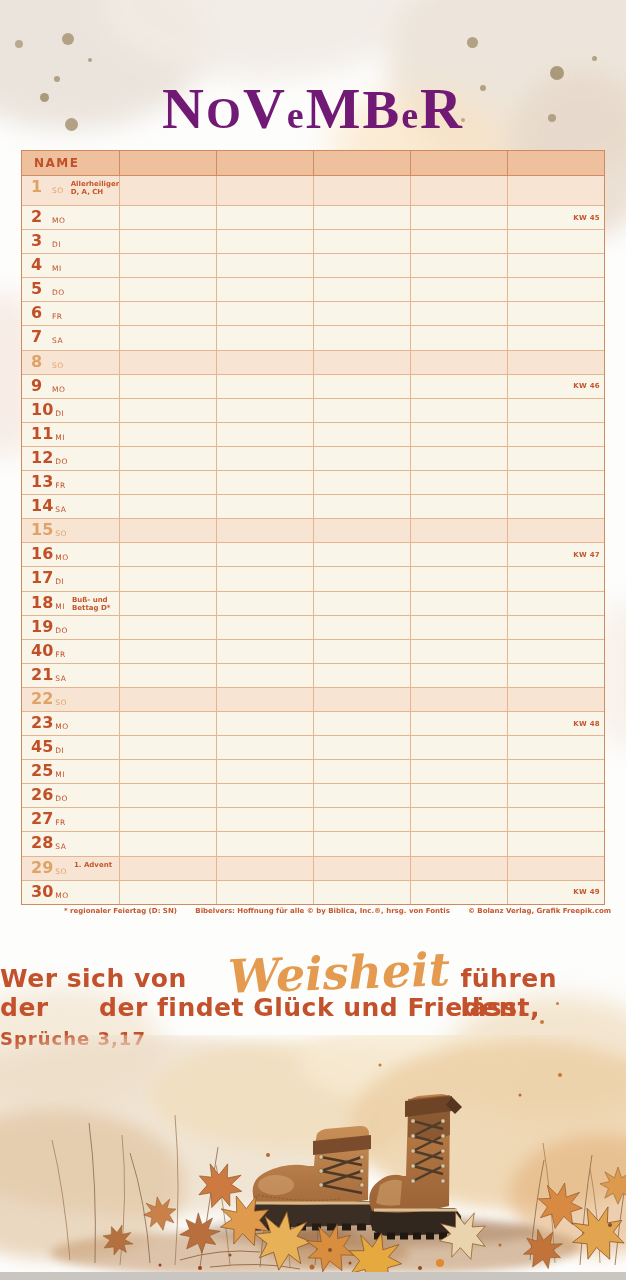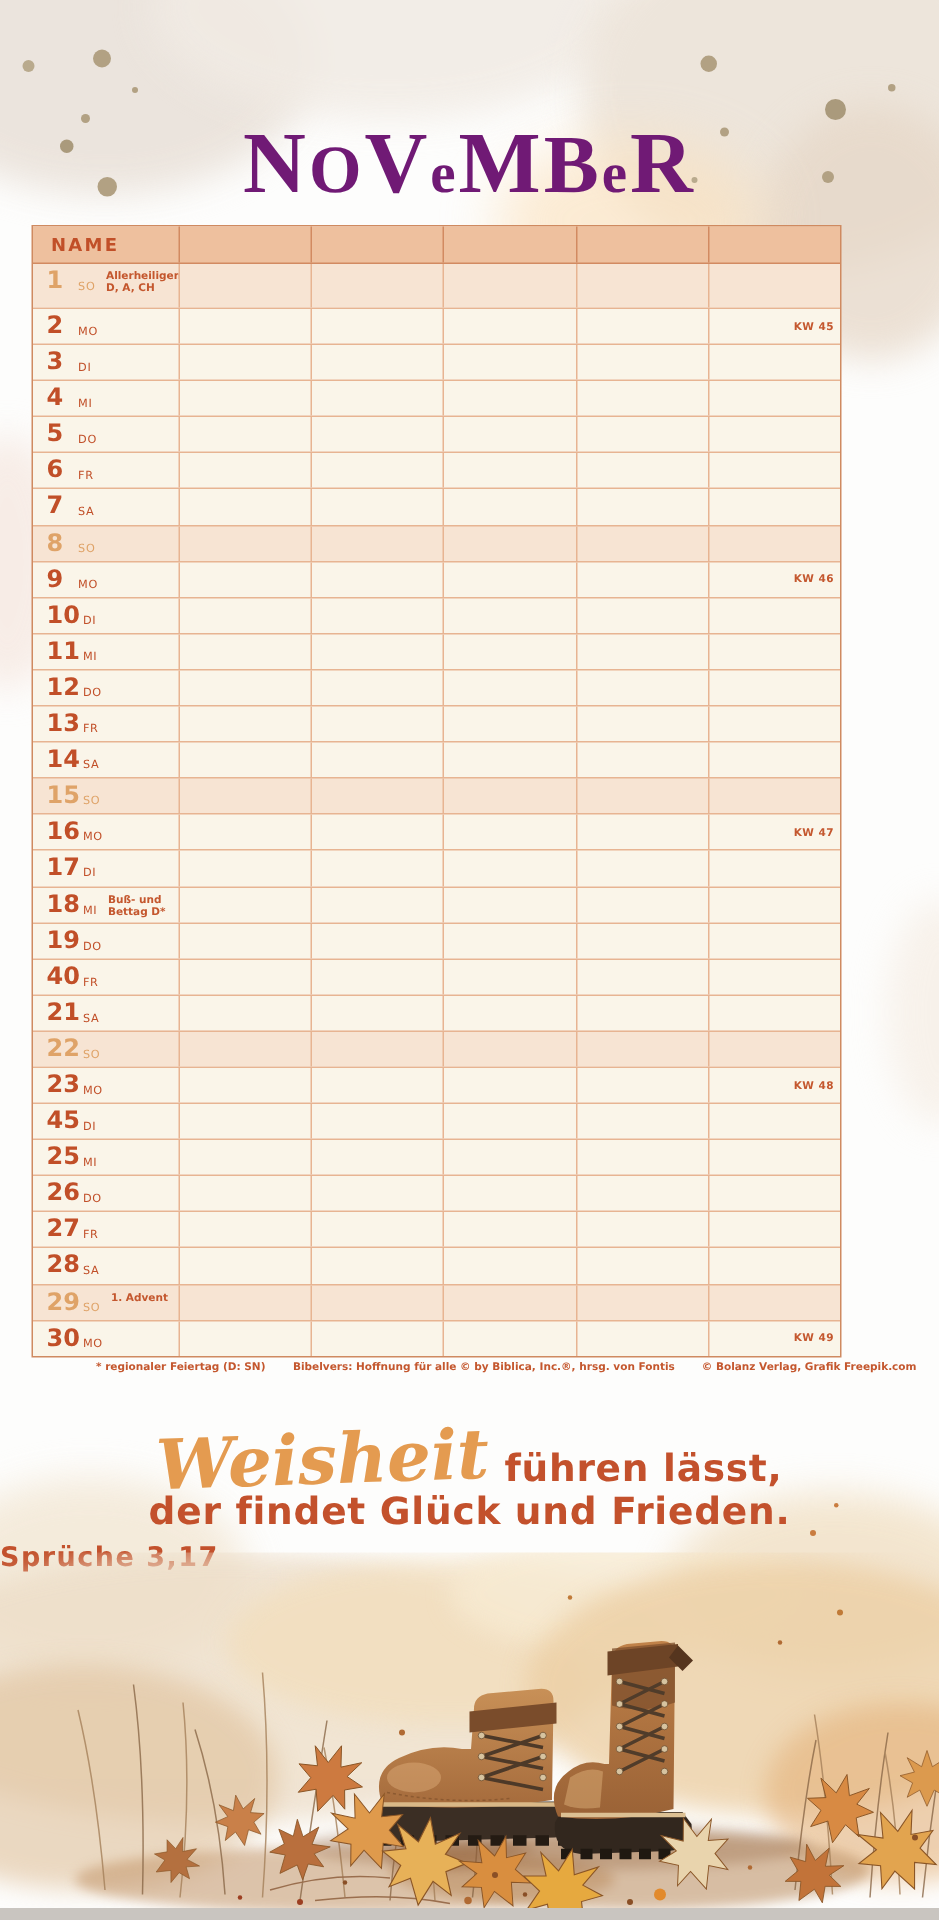--- a/index.html
+++ b/index.html
@@ -16,21 +16,21 @@
   .w7{right:-35px;top:600px;width:70px;height:150px;background:#f4eadf;opacity:.6;}
   .w8{left:-45px;top:985px;width:210px;height:130px;background:#f3e8d6;opacity:.85;}
   .w9{right:-40px;top:995px;width:220px;height:120px;background:#f1e0c4;opacity:.8;}
   .dot{position:absolute;border-radius:50%;pointer-events:none;}
   
   .title{position:absolute;top:70px;left:0;right:0;text-align:center;color:#701a75;
          font-family:"Liberation Serif","DejaVu Serif",serif;font-weight:700;line-height:36px;
          letter-spacing:2px;}
   .title span{display:inline-block;vertical-align:baseline;}
   
-  .cal{position:absolute;left:21px;top:150px;width:540px;border:1px solid #cf8a60;box-sizing:border-box;}
+  .cal{position:absolute;left:21px;top:150px;width:584px;border:1px solid #cf8a60;box-sizing:border-box;}
   .cal-header,.cal-row{display:grid;grid-template-columns:97px repeat(5,1fr);box-sizing:border-box;}
   .cal-header{height:25px;background:#eec09e;border-bottom:1px solid #d28a61;}
   .cal-header .cell{border-left:1px solid #d28a61;}
   .cal-header .cell:first-child{border-left:none;display:flex;align-items:center;padding-left:12px;}
   .hname-label{font-size:12px;font-weight:700;color:#c14f28;letter-spacing:1.5px;}
   .cal-row{height:24.1px;background:#faf5e9;}
   .cal-row.tall{height:29px;}
   .cal-row.sunday{background:#f7e4d3;}
   .cal-row + .cal-row{border-top:1px solid #e7b492;}
   .cal-row .cell{border-left:1px solid #e7b492;box-sizing:border-box;}
@@ -448,20 +448,21 @@
       </div>
   </div>
 
   <div class="fn fn-left">* regionaler Feiertag (D: SN)</div>
   <div class="fn fn-right">
     <span>Bibelvers: Hoffnung für alle © by Biblica, Inc.®, hrsg. von Fontis</span>
     <span>© Bolanz Verlag, Grafik Freepik.com</span>
   </div>
 
   <div class="verse1">
+    <span>Wer sich von der</span>
     <span class="verse-hl">Weisheit</span>
     <span>führen lässt,</span>
   </div>
   <div class="verse2">der findet Glück und Frieden.</div>
   <div class="verse-ref">Sprüche 3,17</div>
 
   <svg class="illu" width="626" height="245" viewBox="0 0 626 245">
     <defs>
       <filter id="b8" x="-50%" y="-50%" width="200%" height="200%">
           <feGaussianBlur stdDeviation="8"></feGaussianBlur>

